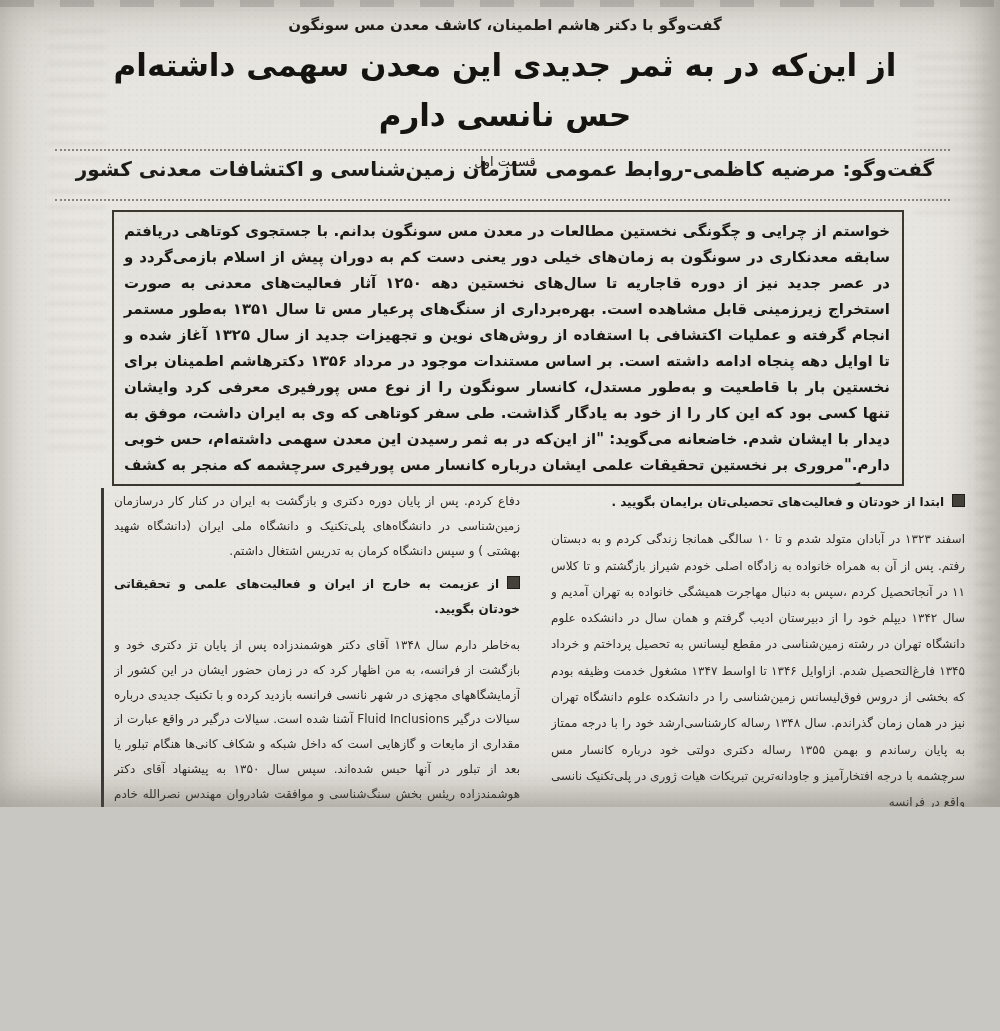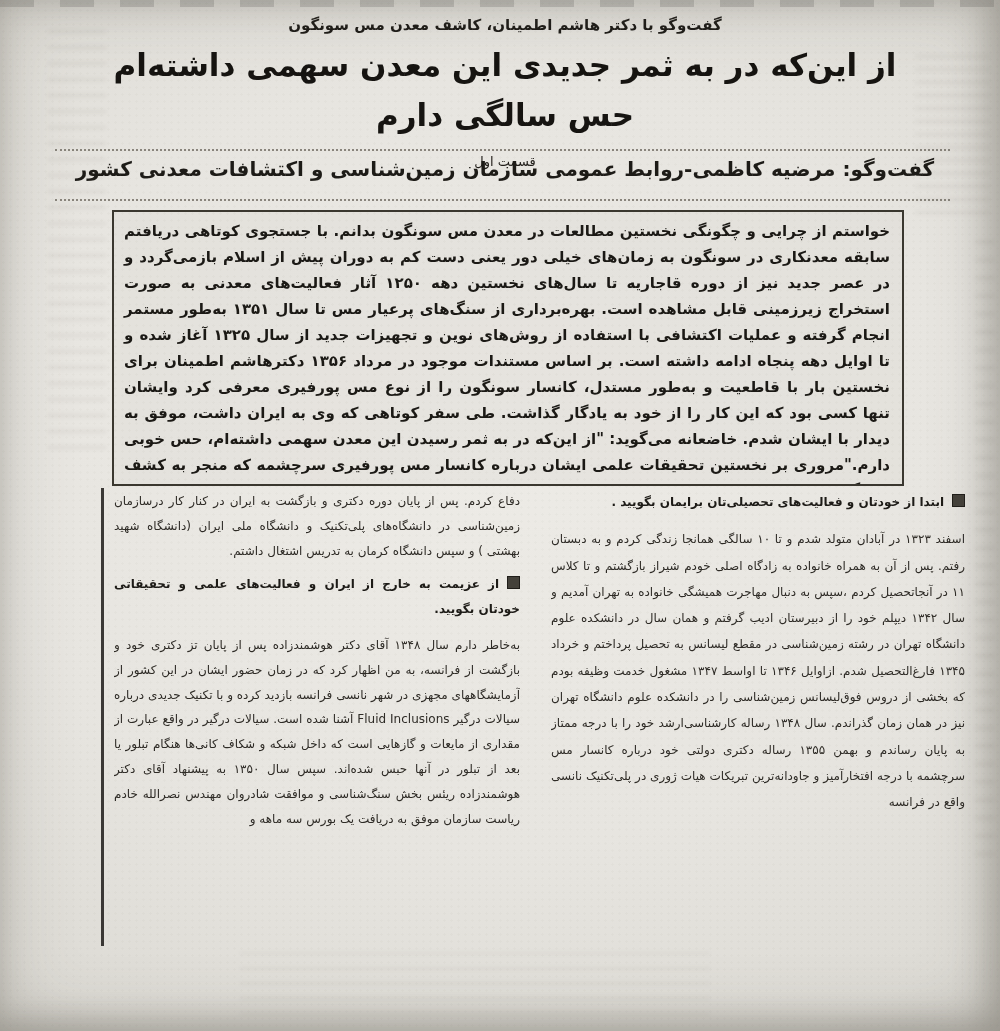--- a/index.html
+++ b/index.html
@@ -3,21 +3,21 @@
 <meta charset="utf-8">
 <style>
   html,body{margin:0;padding:0;}
   body{
     width:1000px;height:1031px;
     background:#c9c7c2;
     font-family:"DejaVu Sans","Liberation Sans",sans-serif;
     overflow:hidden;
   }
   .page{
-    position:relative;width:1000px;height:1031px;
+    position:relative;width:1000px;height:807px;
     background:
       radial-gradient(ellipse 900px 700px at 48% 45%, #edebe6 0%, #e7e5e0 55%, #dddbd5 88%, #d2d0ca 100%);
     overflow:hidden;
     color:#26231f;
   }
   .page::after{ 
     content:"";position:absolute;inset:0;pointer-events:none;
     box-shadow:inset 0 0 70px rgba(95,90,80,.28), inset -18px 0 30px rgba(100,95,85,.22), inset 0 -14px 26px rgba(100,95,85,.18);
   }
   .grain{
@@ -96,21 +96,21 @@
 
   <div class="top-band"></div>
   <div class="ghost ghost-left"></div>
   <div class="ghost ghost-right"></div>
   <div class="ghost ghost-bottom"></div>
   <div class="ghost ghost-midright"></div>
 
   <div class="centered rtl kicker">گفت‌وگو با دکتر هاشم اطمینان، کاشف معدن مس سونگون</div>
 
   <h1 class="centered rtl title title-1" style="margin:0;">از این‌که در به ثمر جدیدی این معدن سهمی داشته‌ام</h1>
-  <h1 class="centered rtl title title-2" style="margin:0;">حس سالگی دارم</h1>
+  <h1 class="centered rtl title title-2" style="margin:0;">حس نانسی دارم</h1>
 
   <div class="rule rule-top"></div>
   <div class="centered rtl part">قسمت اول</div>
   <div class="centered rtl byline">گفت‌وگو: مرضیه کاظمی-روابط عمومی سازمان زمین‌شناسی و اکتشافات معدنی کشور</div>
   <div class="rule rule-bottom"></div>
 
   <section class="intro-box rtl">
     <p>خواستم از چرایی و چگونگی نخستین مطالعات در معدن مس سونگون بدانم. با جستجوی کوتاهی دریافتم سابقه معدنکاری در سونگون به زمان‌های خیلی دور یعنی دست کم به دوران پیش از اسلام بازمی‌گردد و در عصر جدید نیز از دوره قاجاریه تا سال‌های نخستین دهه ۱۲۵۰ آثار فعالیت‌های معدنی به صورت استخراج زیرزمینی قابل مشاهده است. بهره‌برداری از سنگ‌های پرعیار مس تا سال ۱۳۵۱ به‌طور مستمر انجام گرفته و عملیات اکتشافی با استفاده از روش‌های نوین و تجهیزات جدید از سال ۱۳۲۵ آغاز شده و تا اوایل دهه پنجاه ادامه داشته است. بر اساس مستندات موجود در مرداد ۱۳۵۶ دکترهاشم اطمینان برای نخستین بار با قاطعیت و به‌طور مستدل، کانسار سونگون را از نوع مس پورفیری معرفی کرد وایشان تنها کسی بود که این کار را از خود به یادگار گذاشت. طی سفر کوتاهی که وی به ایران داشت، موفق به دیدار با ایشان شدم. خاضعانه می‌گوید: "از این‌که در به ثمر رسیدن این معدن سهمی داشته‌ام، حس خوبی دارم."مروری بر نخستین تحقیقات علمی ایشان درباره کانسار مس پورفیری سرچشمه که منجر به کشف سونگون شد، سرنوشت این معدن پس از مطالعات اولیه، پیشرفت و راه‌اندازی معدن، حس درونی کاشف بعد از گذشت سال‌ها و مواجهه با کارخانه‌های فرآوری و تجهیزات عظیم ازجمله مسائل ارزنده دیگری است که در ادامه مطلب، پیشکش خوانندگان ماهنامه علوم زمین و معدن می‌کنم.</p>
   </section>
 

